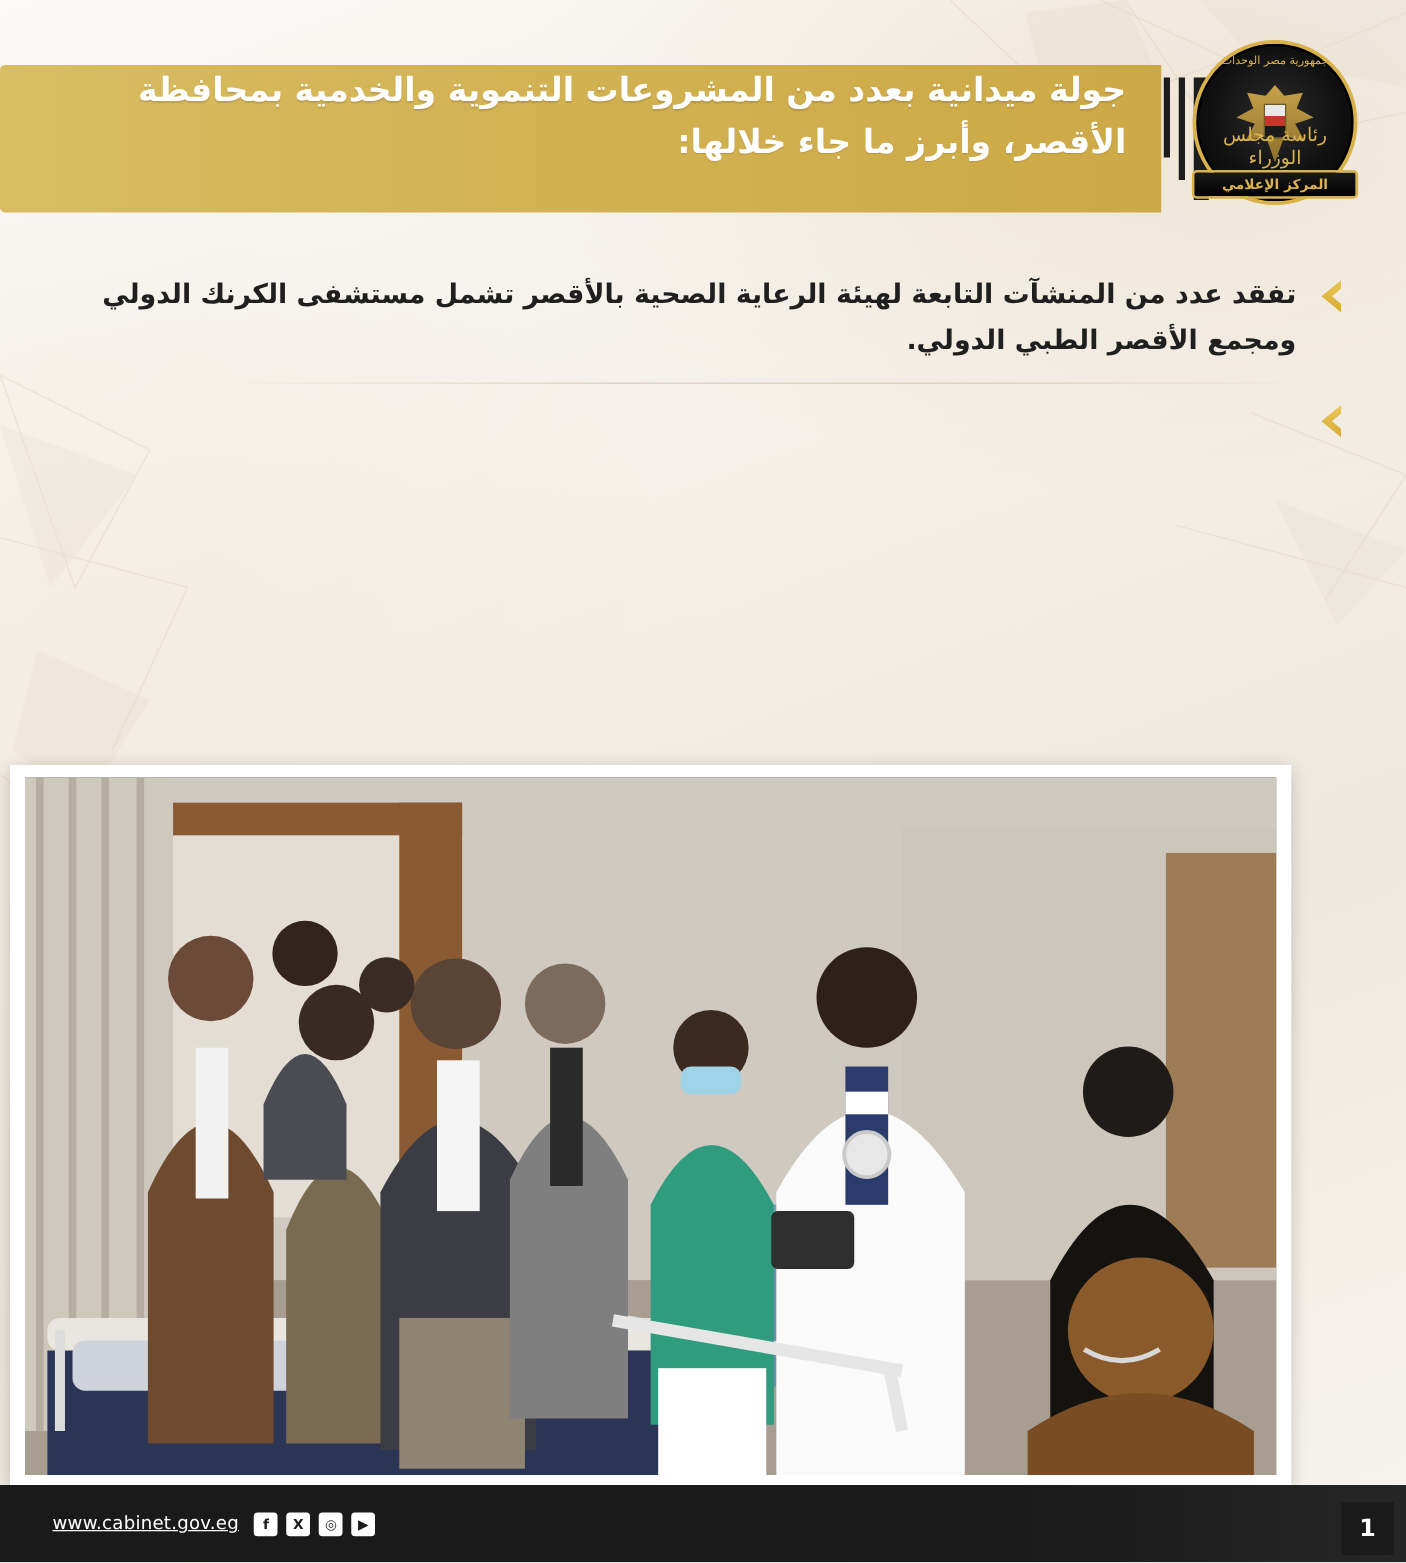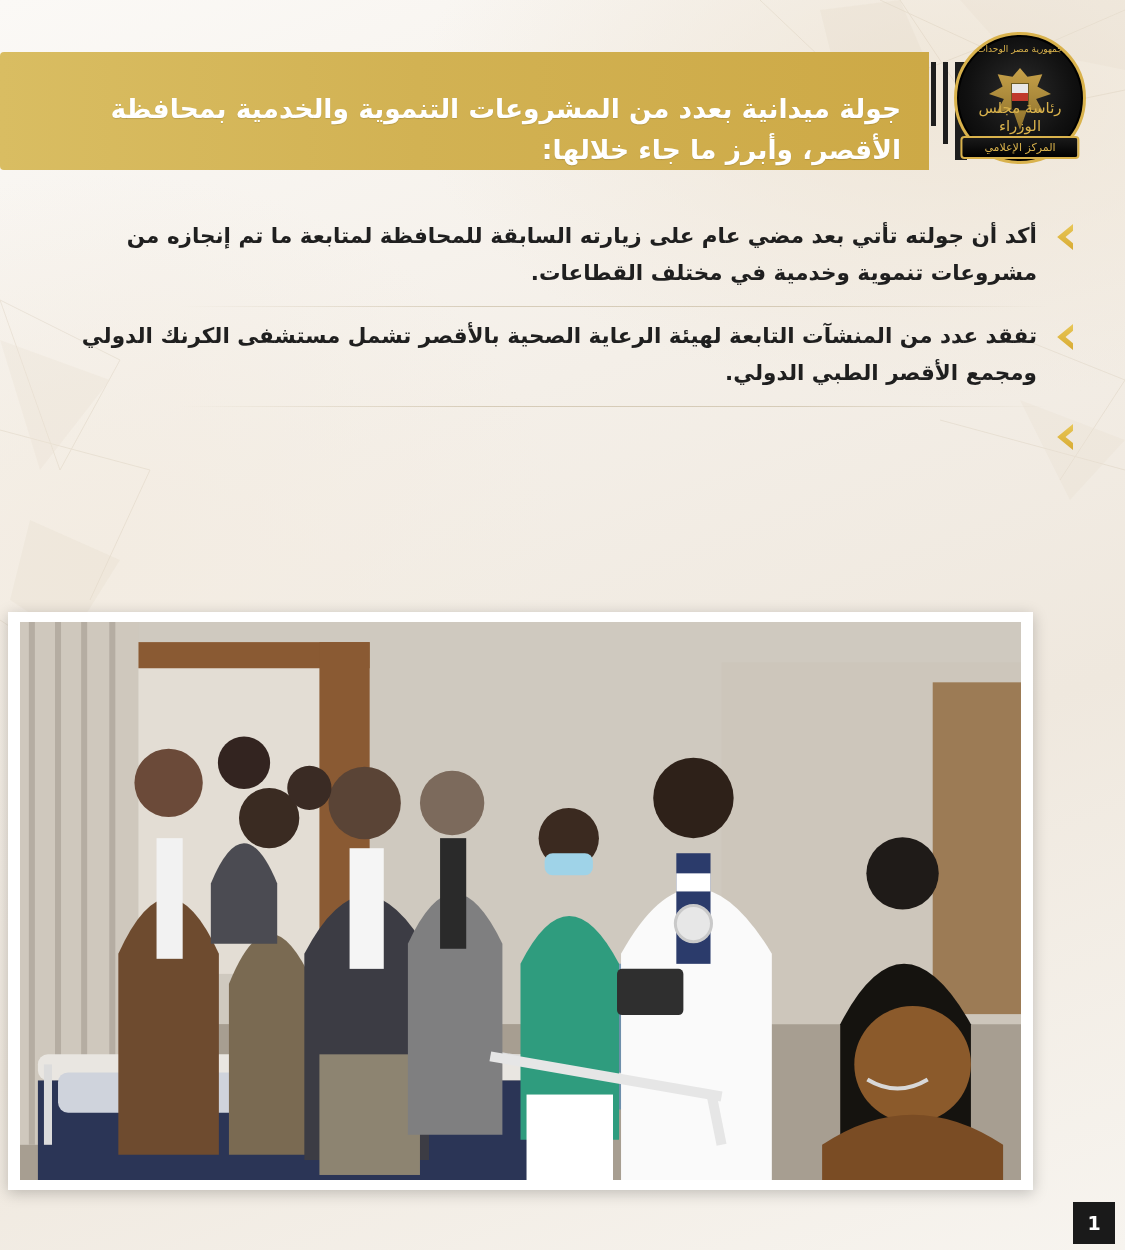--- a/index.html
+++ b/index.html
@@ -58,30 +58,30 @@
   .emblem .eagle::after {
     content: ""; position: absolute; left: 50%; top: 24%;
     width: 16px; height: 26px; transform: translateX(-50%);
     background: linear-gradient(#e8e8e8 0 33%, #c0392b 33% 66%, #1a1a1a 66% 100%);
     border: 1px solid #6b5a22;
   }
   .emblem .plaque {
     position: absolute; bottom: 2px; left: 50%; transform: translateX(-50%);
     background: linear-gradient(#1a1a1a, #000);
     border: 2px solid #d9b24c; border-radius: 4px;
-    color: #d9b24c; font-size: 11px; font-weight: normal;
+    color: #d9b24c; font-size: 11px; font-weight: bold;
     padding: 3px 22px; white-space: nowrap;
   }
 
   .title-band {
     position: absolute; top: 52px; right: 196px; left: 0;
     height: 118px;
     background: linear-gradient(90deg, #d9bd62 0%, #d2b253 45%, #cda946 100%);
     border-radius: 4px 0 0 4px;
-    display: flex; align-items: flex-end; justify-content: flex-start; padding-left: 12px;
+    display: flex; align-items: flex-start; justify-content: flex-start; padding-left: 12px;
   }
   .title-band .bars {
     position: absolute; right: -38px; top: 10px;
     display: flex; gap: 7px; height: 98px; align-items: flex-start;
   }
   .title-band .bars i { display: block; width: 5px; background: #1d1d1d; }
   .title-band .bars i:nth-child(1) { height: 98px; width: 12px; }
   .title-band .bars i:nth-child(2) { height: 82px; }
   .title-band .bars i:nth-child(3) { height: 64px; }
   .title-text {
@@ -197,24 +197,20 @@
         <div class="toptext">جمهورية مصر الوحدات</div>
         <div class="eagle"></div>
         <div class="bottext">رئاسة مجلس الوزراء</div>
         <div class="plaque">المركز الإعلامي</div>
       </div>
     </div>
   </div>
 
   <div class="bullets">
 
-    <div class="bullet">
-      <span class="chev"></span>
-      <p>أكد أن جولته تأتي بعد مضي عام على زيارته السابقة للمحافظة لمتابعة ما تم إنجازه من مشروعات تنموية وخدمية في مختلف القطاعات.</p>
-    </div>
 
     <div class="bullet">
       <span class="chev"></span>
       <p>تفقد عدد من المنشآت التابعة لهيئة الرعاية الصحية بالأقصر تشمل مستشفى الكرنك الدولي ومجمع الأقصر الطبي الدولي.</p>
     </div>
 
     <div class="bullet">
       <span class="chev"></span>
     </div>
 
@@ -298,15 +294,26 @@
         </g>
 
         <g stroke="#e6e6e6" stroke-width="10" fill="none">
           <path d="M470 432 L700 472"></path>
           <path d="M690 470 L700 520"></path>
         </g>
       </svg>
     </div>
   </div>
 
+  <div class="footer">
+    <div class="footer-left">
+      <a class="site" href="#">www.cabinet.gov.eg</a>
+      <div class="socials">
+        <span>f</span>
+        <span>X</span>
+        <span>◎</span>
+        <span>▶</span>
+      </div>
+    </div>
+  </div>
   <div class="page-num">1</div>
 
 </div>
 
 </body></html>

